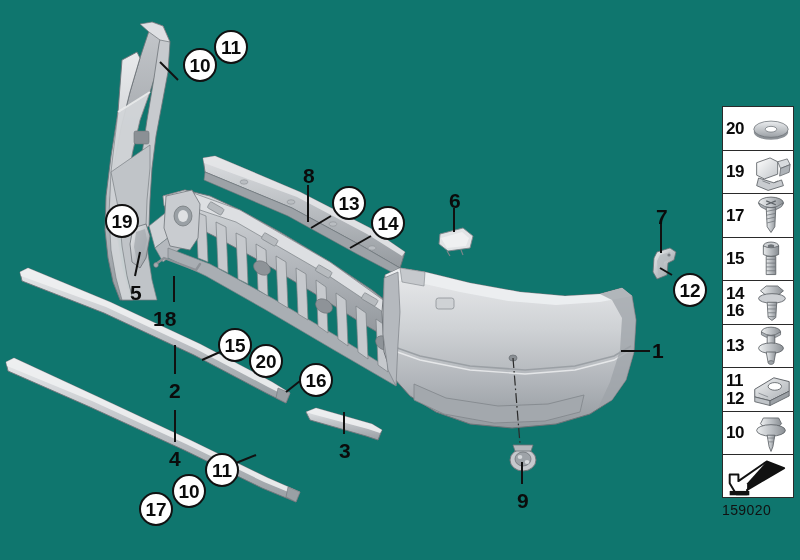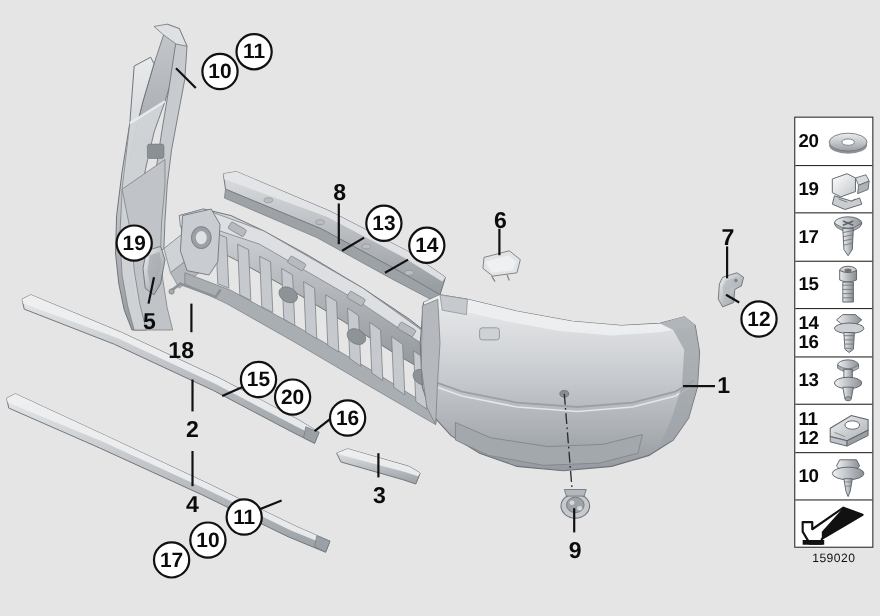--- a/index.html
+++ b/index.html
@@ -1,17 +1,17 @@
 <!DOCTYPE html>
 <html><head>
 <meta charset="utf-8">
 <style>
   html,body{margin:0;padding:0;background:#ffffff;}
   body{width:800px;height:560px;overflow:hidden;font-family:"Liberation Sans",sans-serif;}
-  #stage{position:relative;width:800px;height:560px;background:#e5e5e5;}
+  #stage{position:relative;width:800px;height:560px;background:#0f766e;}
   #artboard{position:absolute;left:0;top:0;width:800px;height:560px;}
 
   
   .callout{
     position:absolute;width:34px;height:34px;border-radius:50%;
     background:#ffffff;border:2px solid #111111;
     display:flex;align-items:center;justify-content:center;
     font-weight:bold;font-size:19px;color:#0b0b0b;
     font-family:"Liberation Sans",sans-serif;line-height:1;
     box-sizing:border-box;z-index:40;
@@ -34,22 +34,22 @@
   .legrow:last-child{border-bottom:none;}
   .legnums{
     width:26px;flex:0 0 26px;display:flex;flex-direction:column;
     align-items:flex-start;justify-content:center;padding-left:3px;box-sizing:border-box;
   }
   .legnum{font-weight:bold;font-size:17px;color:#0b0b0b;line-height:1.02;letter-spacing:-0.5px;}
   .legart{flex:1;height:100%;position:relative;}
   .legart svg{position:absolute;left:0;top:0;width:100%;height:100%;}
 
   #partnumber{
-    position:absolute;left:722px;top:502px;width:72px;text-align:center;
-    font-size:11px;color:#111111;font-family:"Liberation Sans",sans-serif;
+    position:absolute;left:722px;top:502px;width:72px;text-align:left;
+    font-size:14px;color:#111111;font-family:"Liberation Sans",sans-serif;
     letter-spacing:0.4px;z-index:30;
   }
 </style>
 </head>
 <body>
 
 <div id="stage">
 
   <svg id="artboard" viewBox="0 0 800 560">
     <defs>

